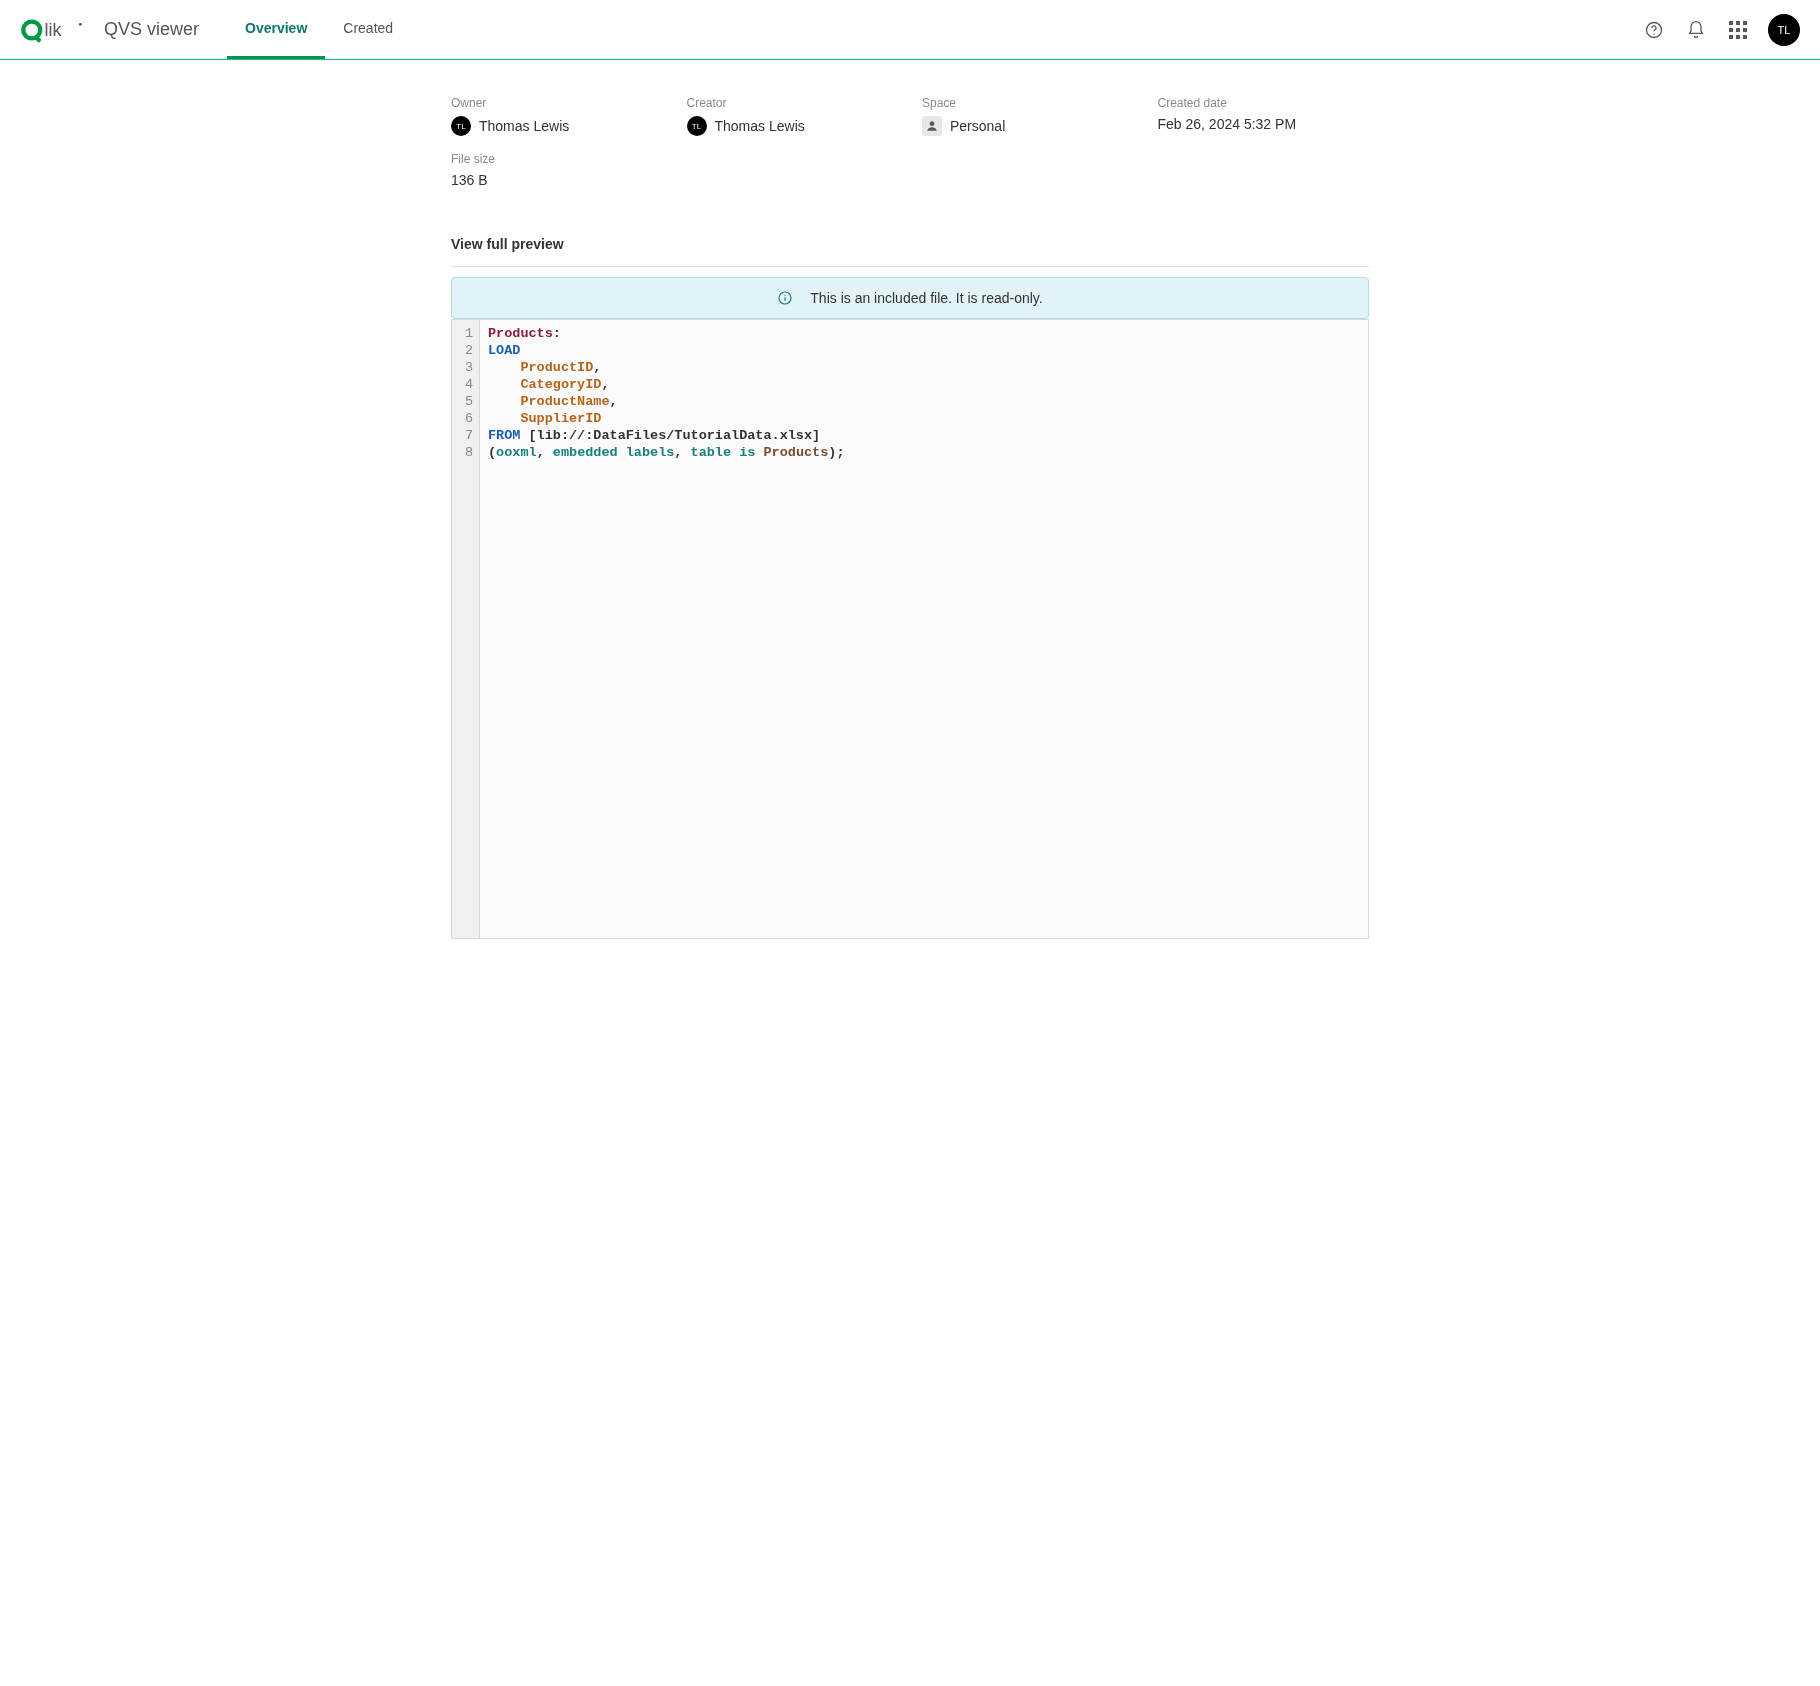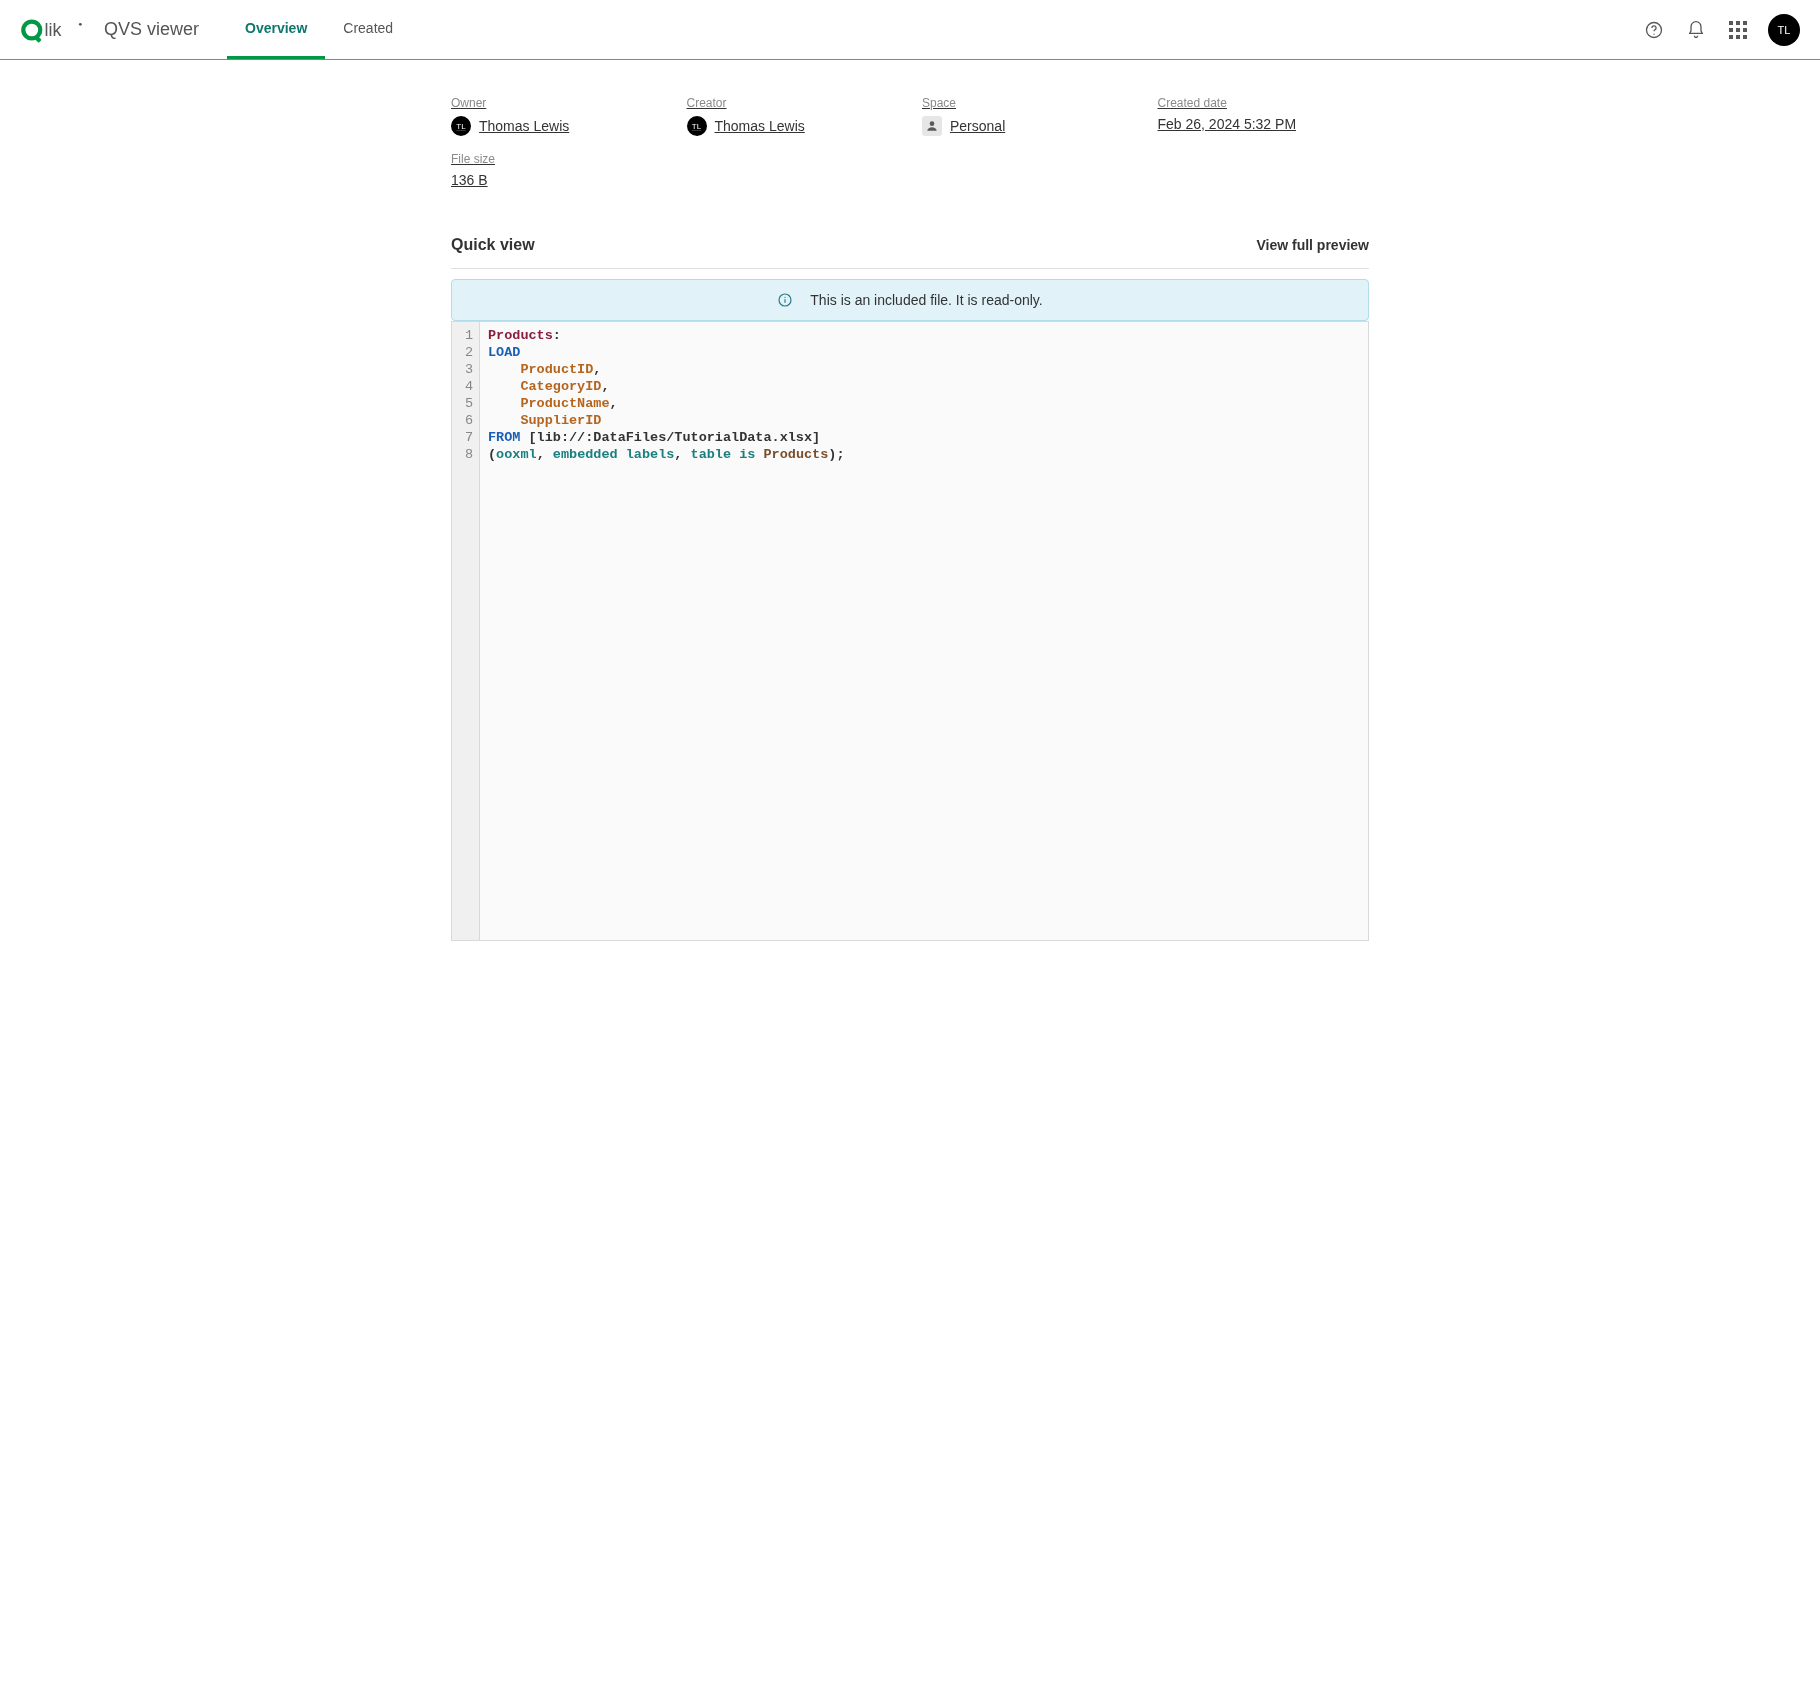--- a/index.html
+++ b/index.html
@@ -91,21 +91,20 @@
     color: #333;
     flex: 1;
   }
   .title-actions { display: flex; gap: 12px; }
   .title-actions .icon-btn { width: 28px; height: 28px; }
   .meta-grid {
     display: grid;
     grid-template-columns: repeat(4, 1fr);
     gap: 24px 24px;
     margin-bottom: 16px;
-    text-decoration: underline;
   }
   .meta-item .meta-label {
     font-size: 12px;
     color: #8a8a8a;
     margin-bottom: 6px;
   }
   .meta-item .meta-value {
     font-size: 14px;
     color: #333;
     display: flex;
@@ -280,21 +279,20 @@
   </div>
 
   <div class="meta-grid meta-grid-row2">
     <div class="meta-item">
       <div class="meta-label">File size</div>
       <div class="meta-value">136 B</div>
     </div>
   </div>
 
   <div class="quickview-row">
-    <div class="quickview-title">Quick view</div>
     <div class="view-full">View full preview</div>
   </div>
   <hr class="quickview-divider">
 
   <div class="info-banner">
     <svg viewBox="0 0 24 24" fill="none" stroke="#2b7a8c" stroke-width="1.8">
         <circle cx="12" cy="12" r="9"></circle>
         <line x1="12" y1="11" x2="12" y2="16"></line>
         <circle cx="12" cy="8" r="1" fill="#2b7a8c" stroke="none"></circle>
       </svg>

